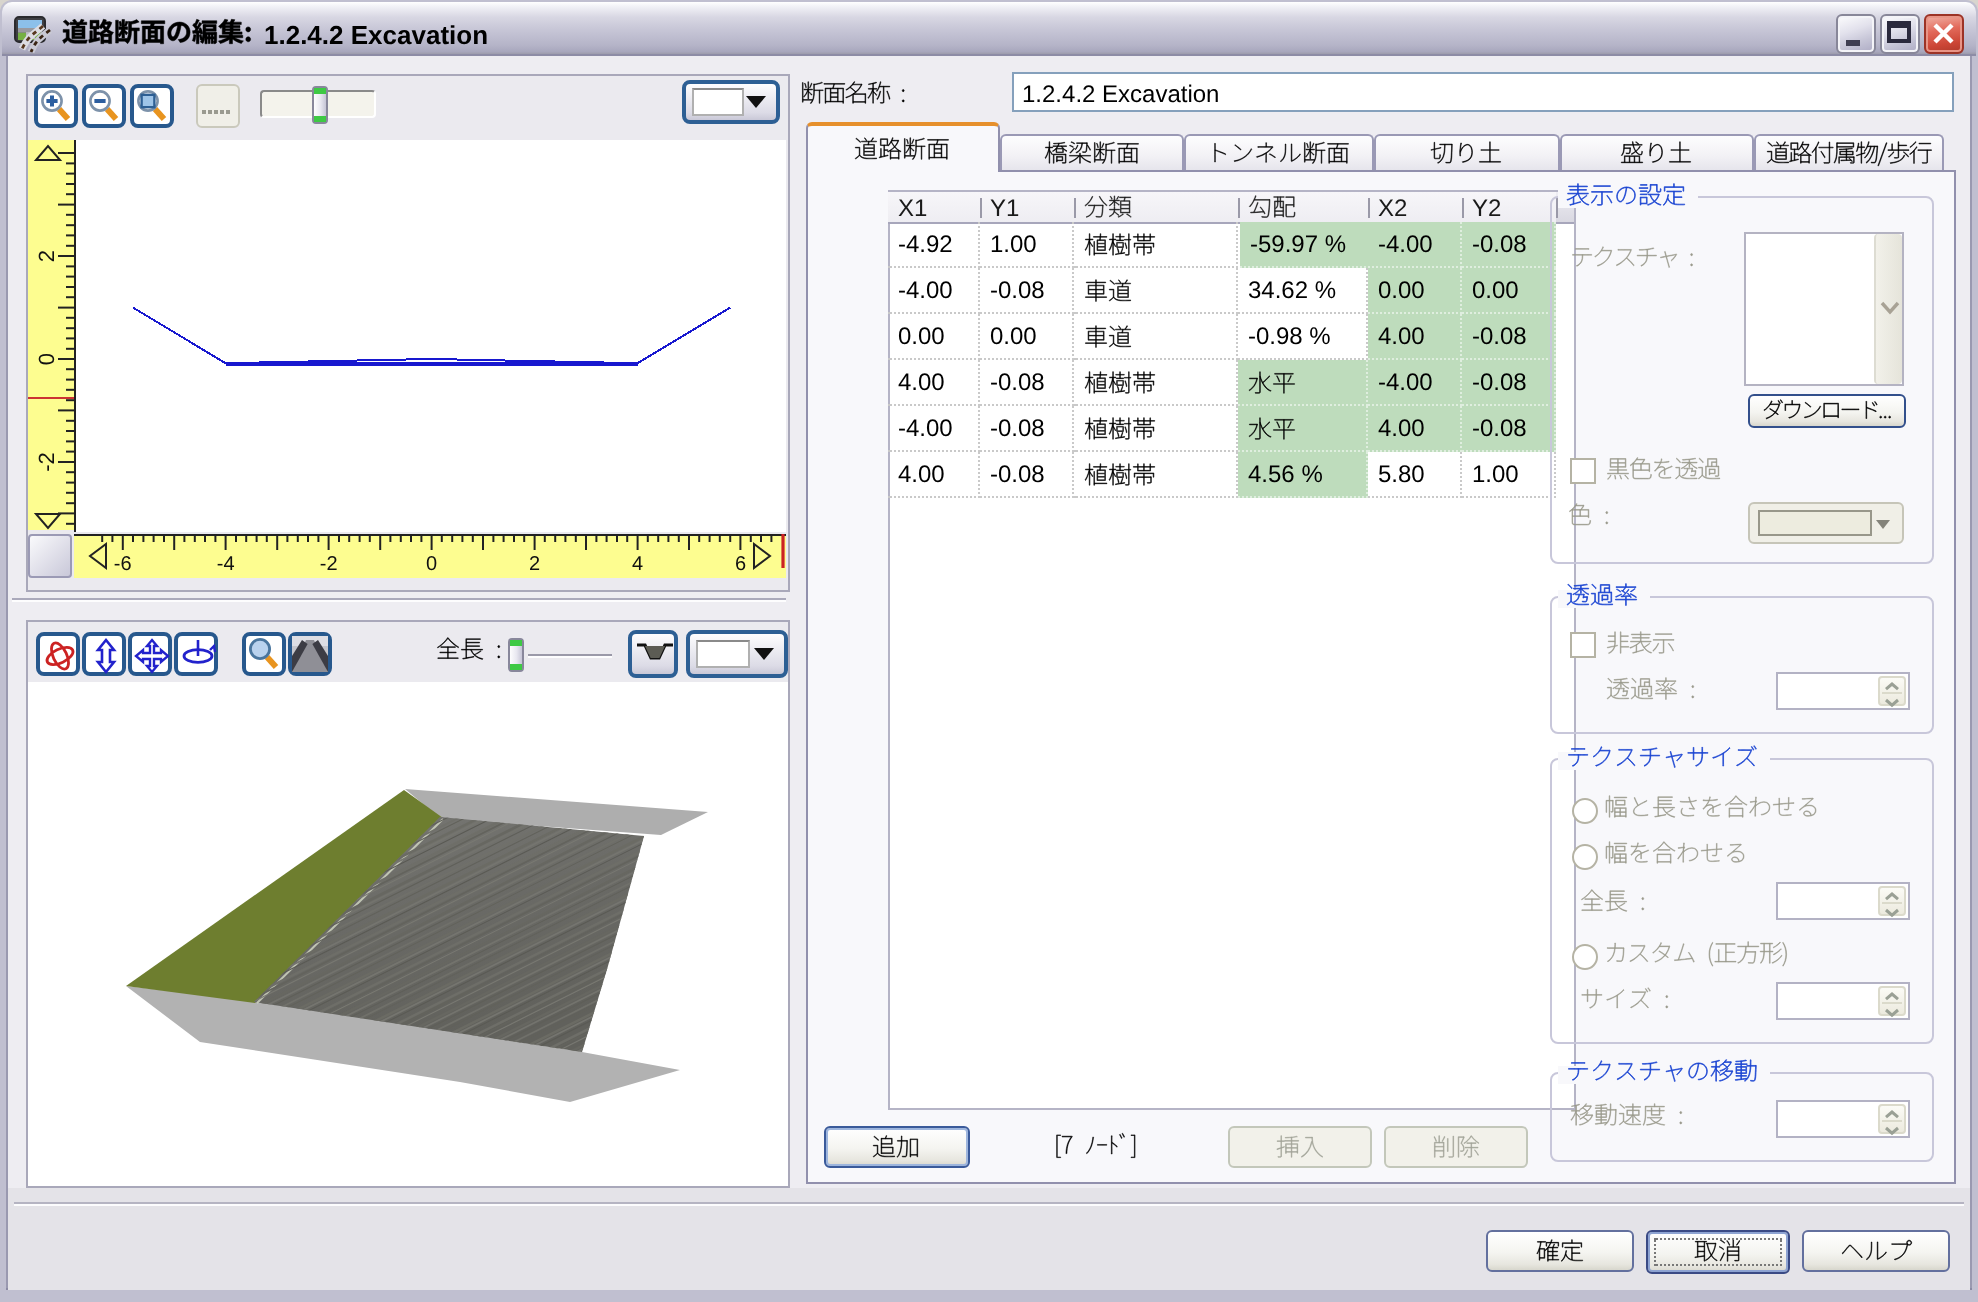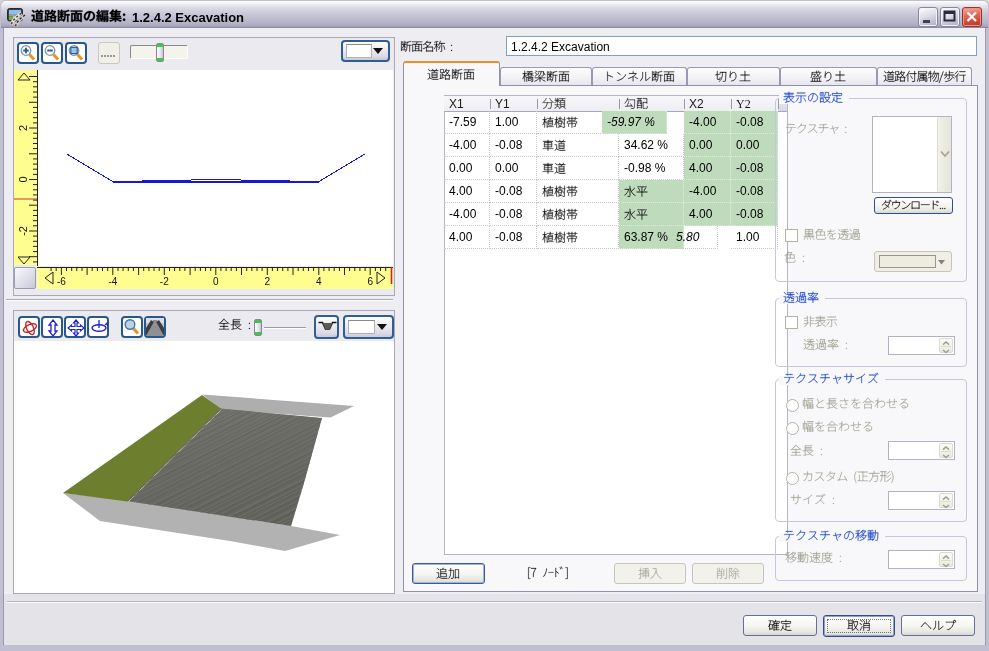--- a/index.html
+++ b/index.html
@@ -673,39 +673,39 @@
         </g>
       </svg>
 <div class="hdr" style="left:174px;width:65px;"></div>
 <svg style="position:absolute;left:179px;top:1px;" width="25" height="14">
         <g transform="translate(0,10.8) scale(0.012000,-0.012000)" fill="#1a1a1a" stroke="#1a1a1a" stroke-width="22">
           <use href="#g52fe" x="0"></use>
           <use href="#g914d" x="1000"></use>
         </g>
       </svg>
 <div class="hdr" style="left:239px;width:47px;">X2</div>
-<div class="hdr" style="left:286px;width:47px;font-family:Liberation Serif, serif;">Y2</div>
+<div class="hdr" style="left:286px;width:47px;">Y2</div>
 <div class="hdr" style="left:333px;width:9px;background:linear-gradient(180deg,#eeedf3,#d9d8e1);"></div>
       <div class="hsep" style="left:45px;"></div>
       <div class="hsep" style="left:92px;"></div>
       <div class="hsep" style="left:174px;"></div>
       <div class="hsep" style="left:239px;"></div>
       <div class="hsep" style="left:286px;"></div>
       <div class="hsep" style="left:333px;"></div>
-<div class="cell" style="left:-1px;top:15px;width:46px;">-7.59</div>
+<div class="cell" style="left:-1px;top:15px;width:46px;">-4.92</div>
 <div class="cell" style="left:45px;top:15px;width:47px;">1.00</div>
 <div class="cell" style="left:92px;top:15px;width:82px;"></div>
 <svg style="position:absolute;left:97px;top:20px;" width="37" height="14">
         <g transform="translate(0,10.8) scale(0.012000,-0.012000)" fill="#000000" stroke="#000000" stroke-width="22">
           <use href="#g690d" x="0"></use>
           <use href="#g6a39" x="1000"></use>
           <use href="#g5e2f" x="2000"></use>
         </g>
       </svg>
-<div class="cell g" style="left:157px;top:15px;width:65px;font-style:italic;">-59.97 %</div>
+<div class="cell g" style="left:175px;top:15px;width:65px;">-59.97 %</div>
 <div class="cell g" style="left:239px;top:15px;width:47px;">-4.00</div>
 <div class="cell g" style="left:286px;top:15px;width:47px;">-0.08</div>
 <div class="cell" style="left:-1px;top:38px;width:46px;">-4.00</div>
 <div class="cell" style="left:45px;top:38px;width:47px;">-0.08</div>
 <div class="cell" style="left:92px;top:38px;width:82px;"></div>
 <svg style="position:absolute;left:97px;top:43px;" width="25" height="14">
         <g transform="translate(0,10.8) scale(0.012000,-0.012000)" fill="#000000" stroke="#000000" stroke-width="22">
           <use href="#g8eca" x="0"></use>
           <use href="#g9053" x="1000"></use>
         </g>
@@ -766,22 +766,22 @@
 <div class="cell" style="left:-1px;top:130px;width:46px;">4.00</div>
 <div class="cell" style="left:45px;top:130px;width:47px;">-0.08</div>
 <div class="cell" style="left:92px;top:130px;width:82px;"></div>
 <svg style="position:absolute;left:97px;top:135px;" width="37" height="14">
         <g transform="translate(0,10.8) scale(0.012000,-0.012000)" fill="#000000" stroke="#000000" stroke-width="22">
           <use href="#g690d" x="0"></use>
           <use href="#g6a39" x="1000"></use>
           <use href="#g5e2f" x="2000"></use>
         </g>
       </svg>
-<div class="cell g" style="left:174px;top:130px;width:65px;">63.87 %</div>
-<div class="cell" style="left:226px;top:130px;width:47px;font-style:italic;">5.80</div>
+<div class="cell g" style="left:174px;top:130px;width:65px;">4.56 %</div>
+<div class="cell" style="left:239px;top:130px;width:47px;">5.80</div>
 <div class="cell" style="left:286px;top:130px;width:47px;">1.00</div>
 </div>
 
  <div class="xpbtn" style="left:412px;top:563px;width:73px;height:21px;border-color:#3a5a9a;box-shadow:inset 0 0 0 1px #9db5dd;">
       <svg style="vertical-align:middle;" width="25" height="14">
         <g transform="translate(0,10.8) scale(0.012000,-0.012000)" fill="#000000" stroke="#000000" stroke-width="22">
           <use href="#g8ffd" x="0"></use>
           <use href="#g52a0" x="1000"></use>
         </g>
       </svg>

